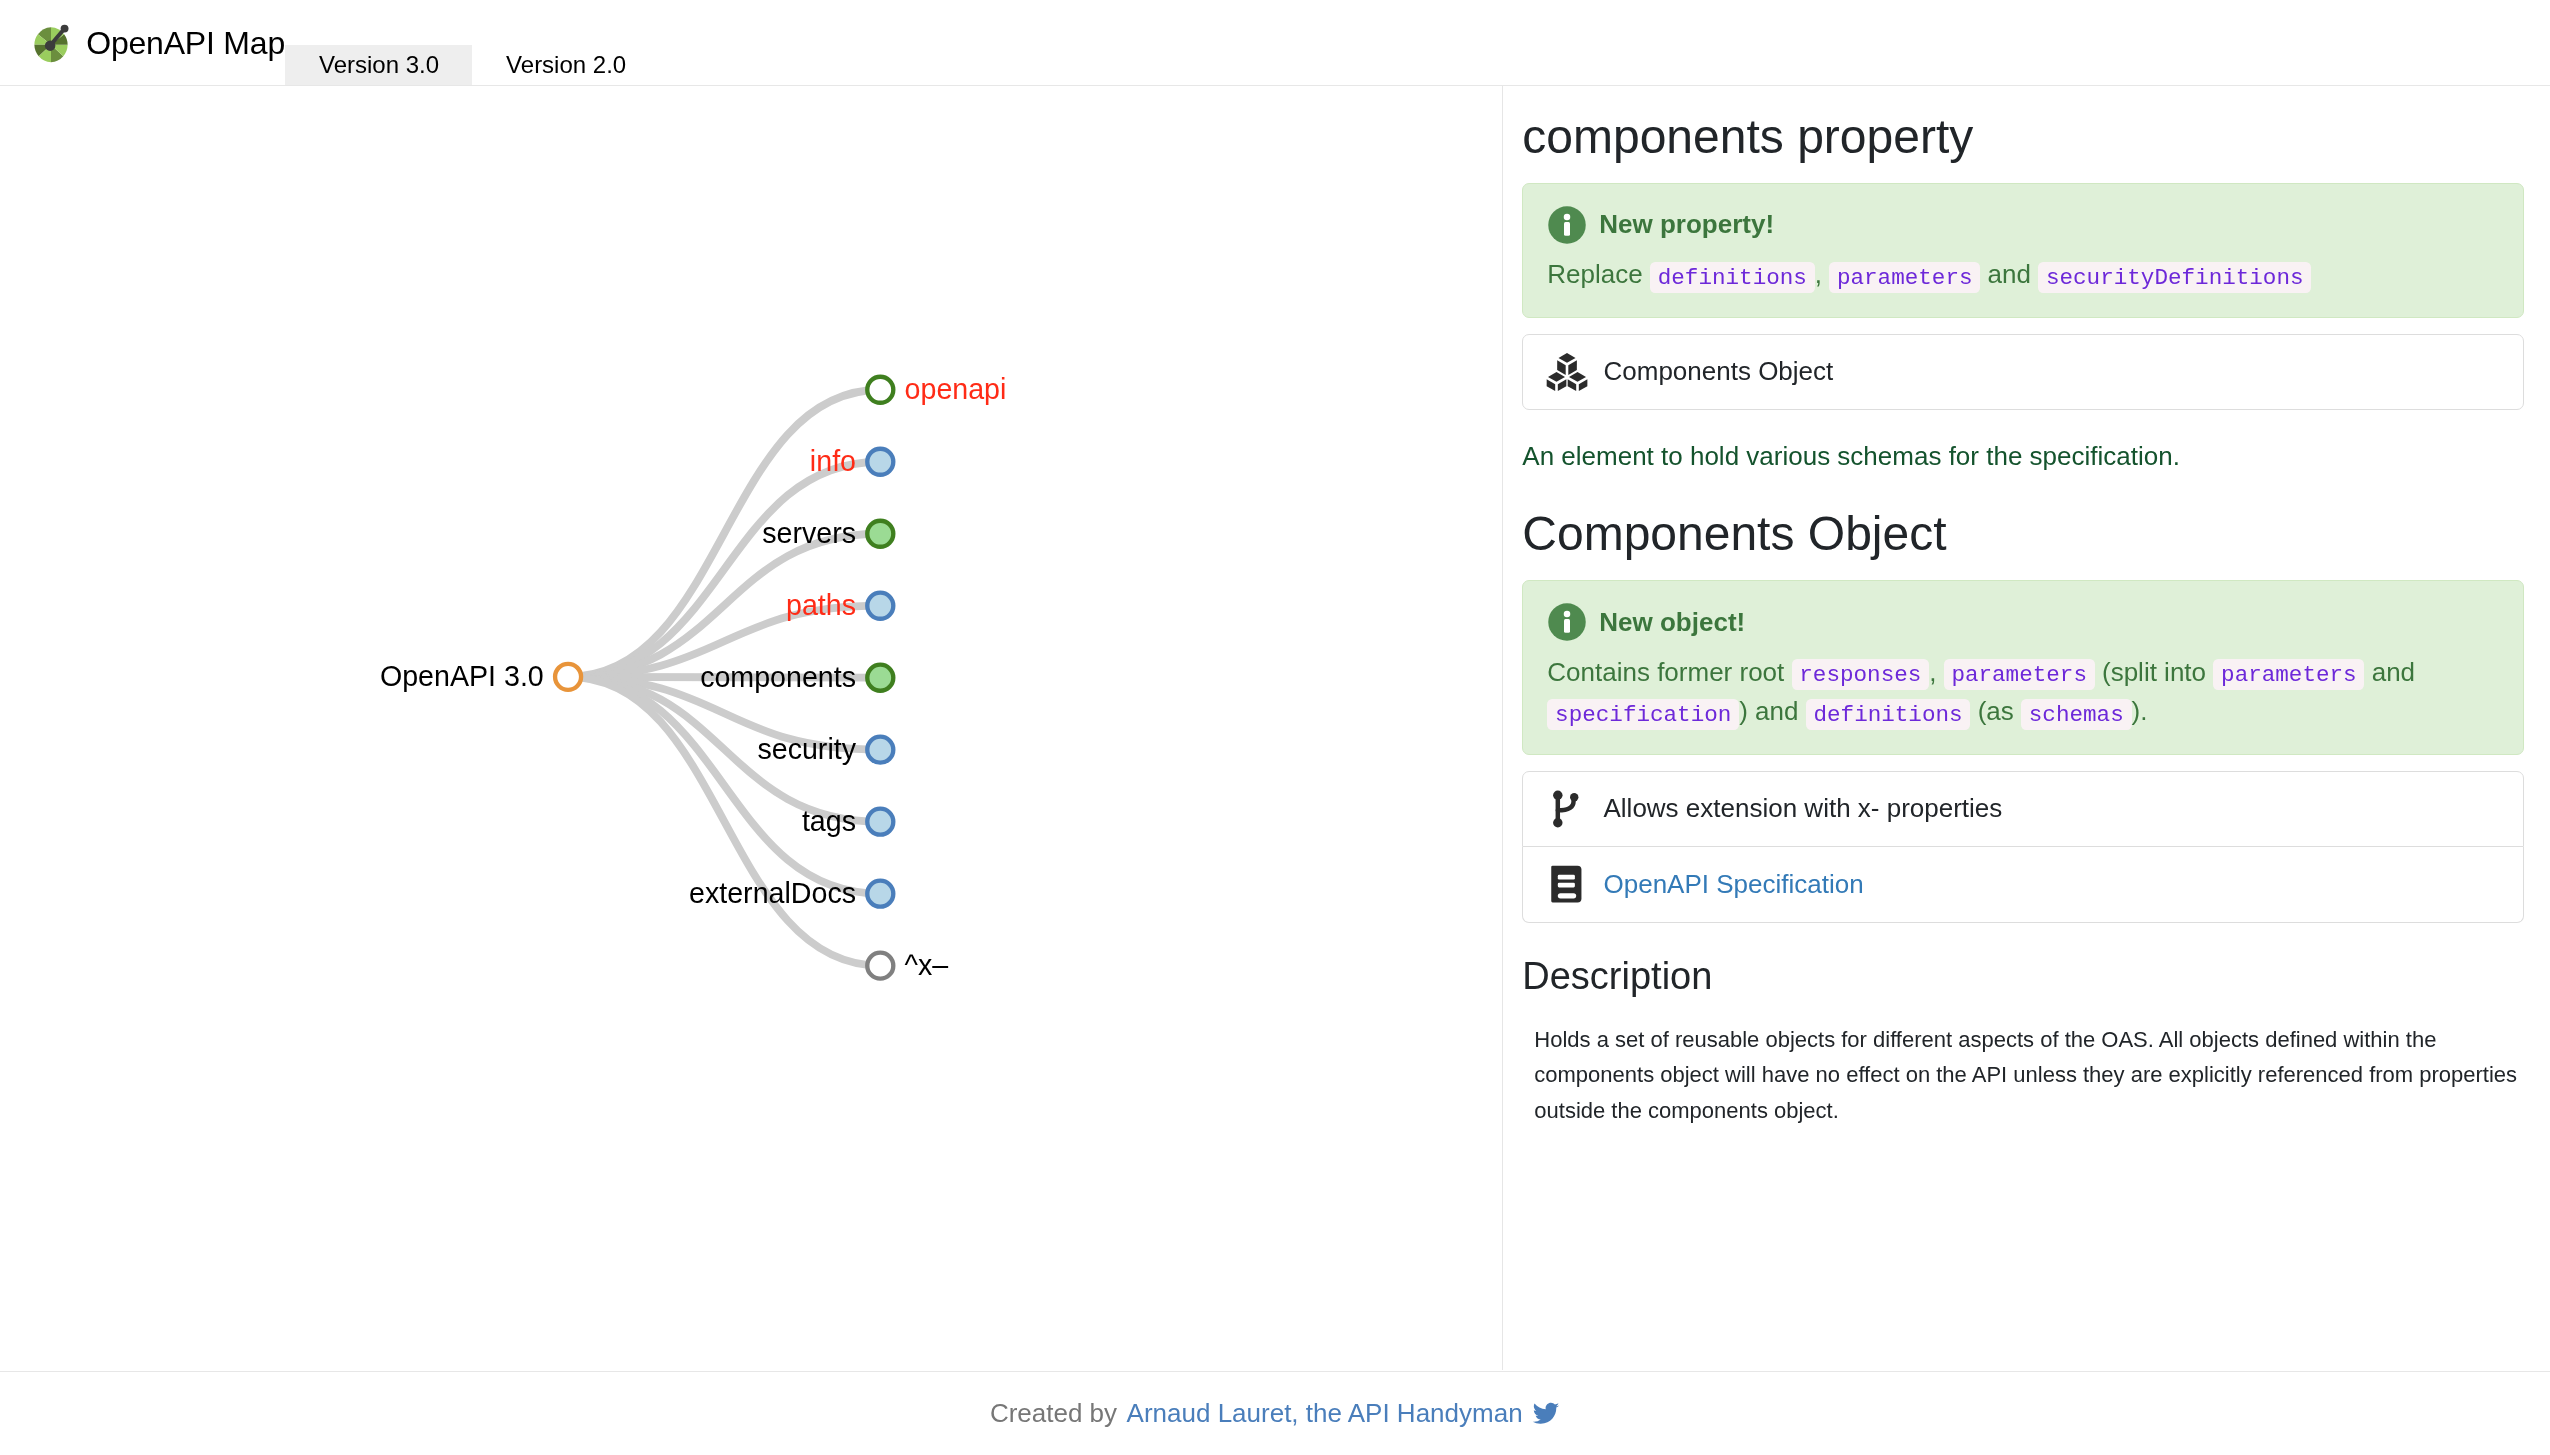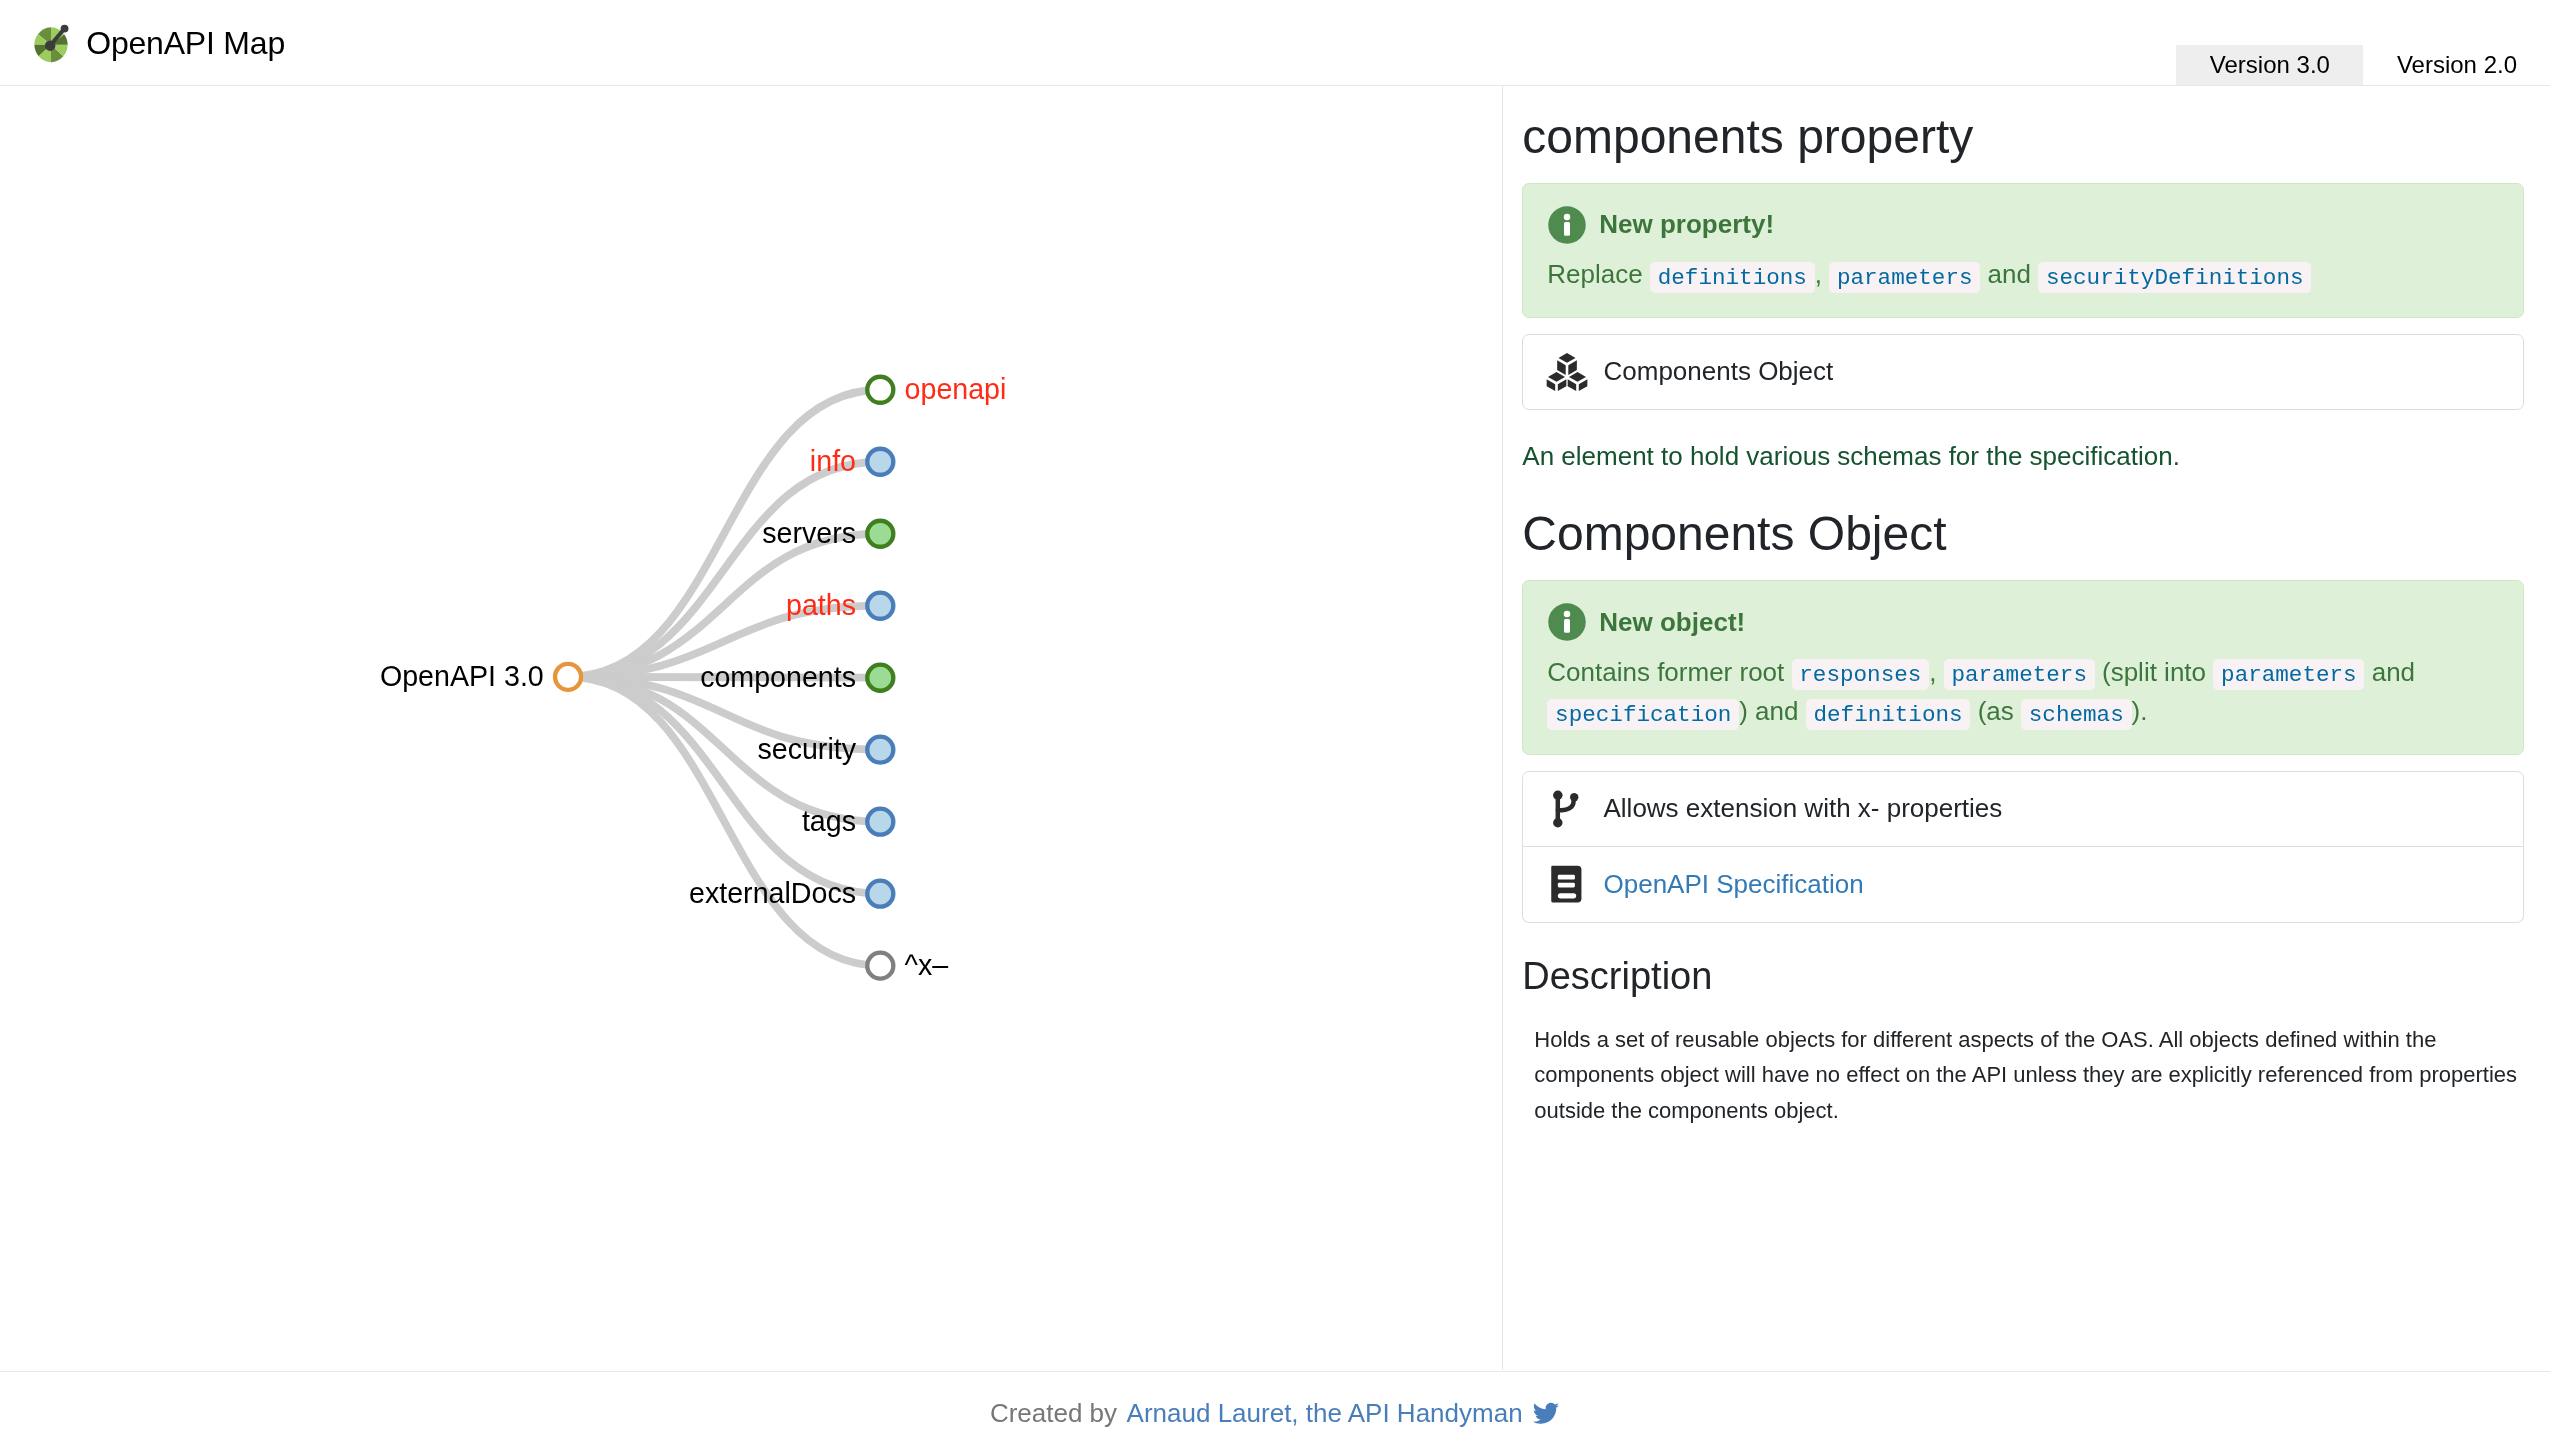--- a/index.html
+++ b/index.html
@@ -12,21 +12,21 @@
     color: #212529;
     overflow: hidden;
   }
 
   
   .navbar {
     position: absolute; top: 0; left: 0;
     width: 2550px; height: 86px;
     background: #ffffff;
     border-bottom: 1.7px solid #e7e7e7;
-    display: flex; align-items: stretch; justify-content: space-between;
+    display: flex; align-items: stretch; 
   }
   .brand {
     display: flex; align-items: center;
     padding-left: 29.5px; gap: 14.7px;
   }
   .brand-logo { width: 42px; height: 42px; display: block; flex: none; }
   .brand-title {
     font-size: 32px; line-height: 1;
     color: #000000; font-weight: 400;
     letter-spacing: -0.2px;
@@ -104,21 +104,21 @@
   .info-icon { width: 40px; height: 40px; flex: none; display:block; }
   .alert-head-text {
     font-size: 26px; font-weight: 700; color: #3c763d;
   }
   .alert-body {
     font-size: 26px; color: #3c763d; line-height: 1.52;
   }
   code.inline {
     font-family: "Liberation Mono", monospace;
     font-size: 22.6px;
-    color: #0369a1;
+    color: #6d28d9;
     background: #f9f2f4;
     border-radius: 5.2px;
     padding: 2.6px 7.8px;
     white-space: nowrap;
   }
 
   .list-group { border-radius: 7px; margin-bottom: 5.2px; }
   .list-row {
     display: flex; align-items: center; gap: 15.6px;
     border: 0.9px solid #dddddd;

